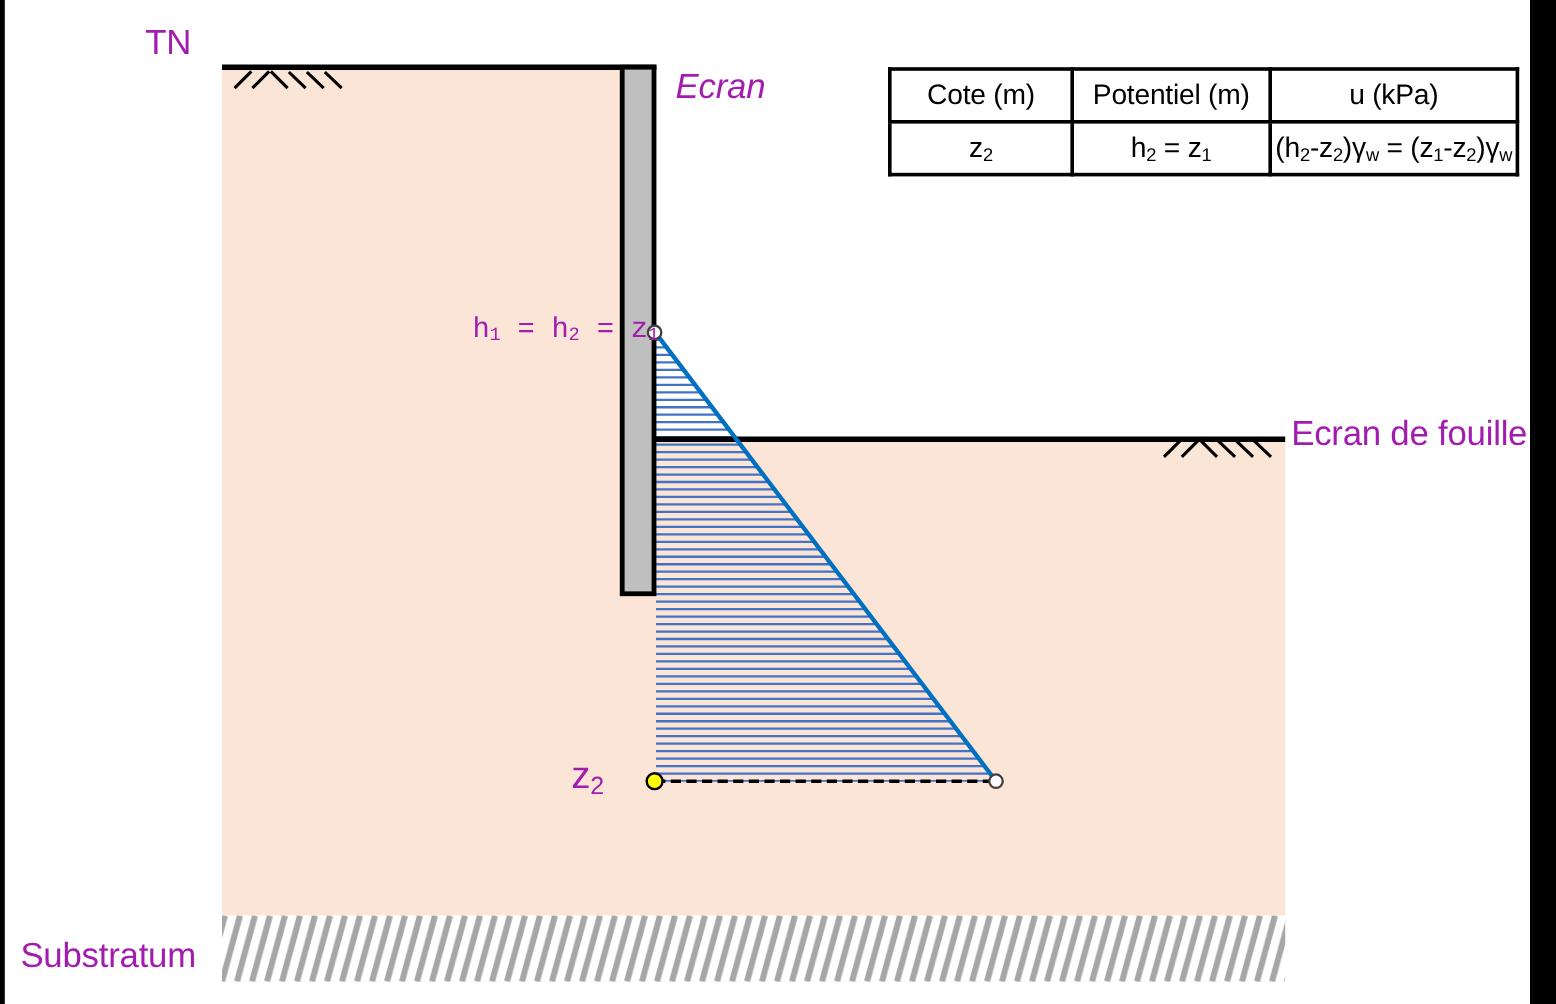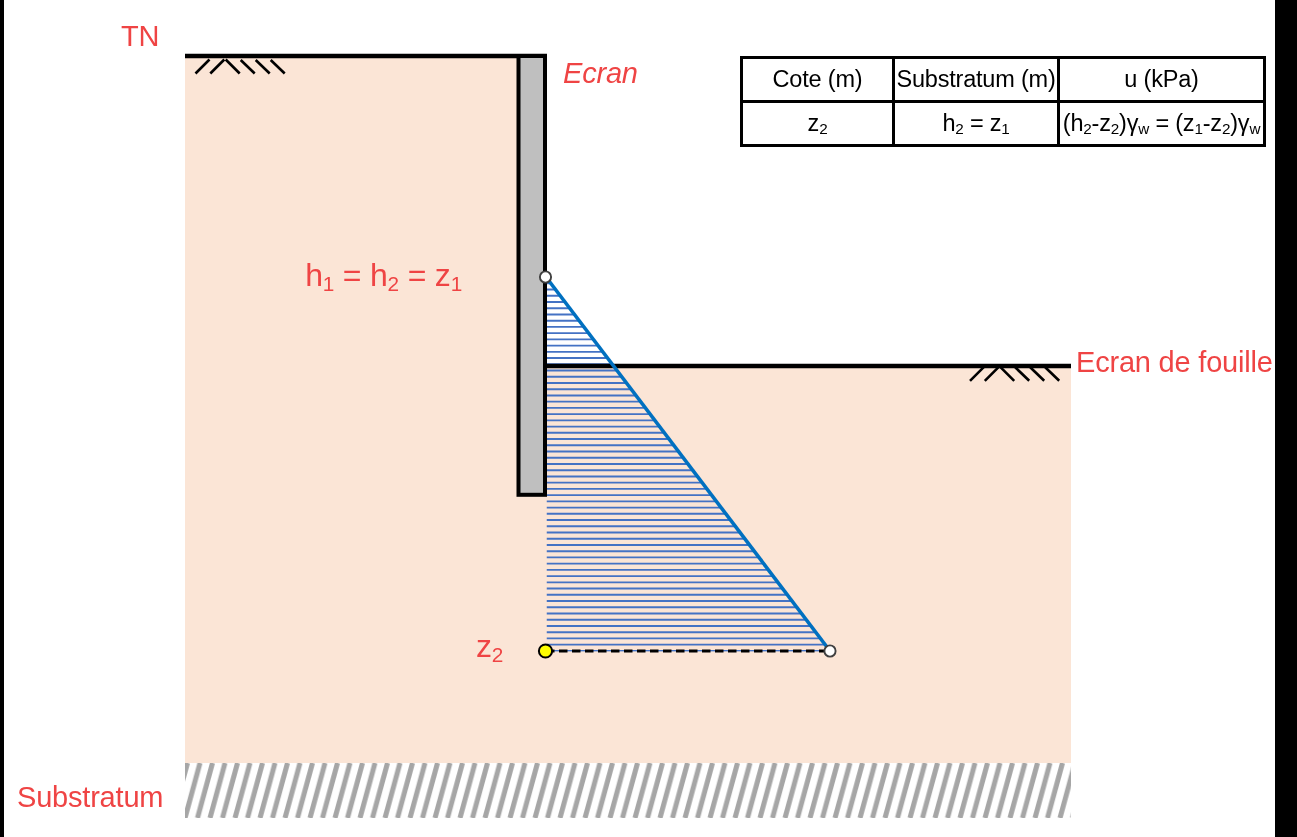--- a/index.html
+++ b/index.html
@@ -19,32 +19,32 @@
   .edge-right {
     position: absolute; left: 1275px; top: 0; width: 22px; height: 837px;
     background: var(--frame, #000);
   }
   svg.diagram { position: absolute; left: 0; top: 0; }
   .lbl {
     position: absolute;
     white-space: nowrap;
     line-height: 1;
     letter-spacing: -0.2px;
-    color: #ef4444;
+    color: #a21caf;
   }
   .lbl sub, .cell sub {
     font-size: 0.65em;
     line-height: 0;
     vertical-align: baseline;
     position: relative;
     bottom: -0.22em;
   }
   .lbl-tn          { left: 121px; top: 22px;  font-size: 29px; }
   .lbl-ecran       { left: 563px; top: 59px;  font-size: 29px; font-style: italic; }
-  .lbl-heq         { right: 835px; top: 277px; transform: translateY(-56%); font-size: 32px; }
+  .lbl-heq         { right: 748px; top: 277px; transform: translateY(-56%); font-size: 24px; font-family: Liberation Mono, monospace; }
   .lbl-z2          { left: 476px; top: 648px; transform: translateY(-56%); font-size: 32px; }
   .lbl-fond        { left: 1076px; top: 362px; transform: translateY(-50%); font-size: 29px; }
   .lbl-substratum  { left: 17px;  top: 797px; transform: translateY(-50%); font-size: 29px; }
   table.data-table {
     position: absolute;
     left: 740px; top: 56px;
     border-collapse: collapse;
     background: #ffffff;
     table-layout: fixed;
     font-size: 23.5px;
@@ -180,21 +180,21 @@
   <div class="lbl lbl-ecran">Ecran</div>
   <div class="lbl lbl-heq"><span>h</span><sub>1</sub><span> = h</span><sub>2</sub><span> = z</span><sub>1</sub></div>
   <div class="lbl lbl-z2"><span>z</span><sub>2</sub></div>
   <div class="lbl lbl-fond">Ecran de fouille</div>
   <div class="lbl lbl-substratum">Substratum</div>
 
   <table class="data-table">
     <tbody>
       <tr>
         <th class="col-cote cell">Cote (m)</th>
-        <th class="col-pot cell">Substratum (m)</th>
+        <th class="col-pot cell">Potentiel (m)</th>
         <th class="col-u cell">u (kPa)</th>
       </tr>
       <tr>
         <td class="cell"><span>z</span><sub>2</sub></td>
         <td class="cell"><span>h</span><sub>2</sub><span> = z</span><sub>1</sub></td>
         <td class="cell"><span>(h</span><sub>2</sub><span>-z</span><sub>2</sub><span>)γ</span><sub>w</sub><span> = (z</span><sub>1</sub><span>-z</span><sub>2</sub><span>)γ</span><sub>w</sub></td>
       </tr>
     </tbody>
   </table>
 

